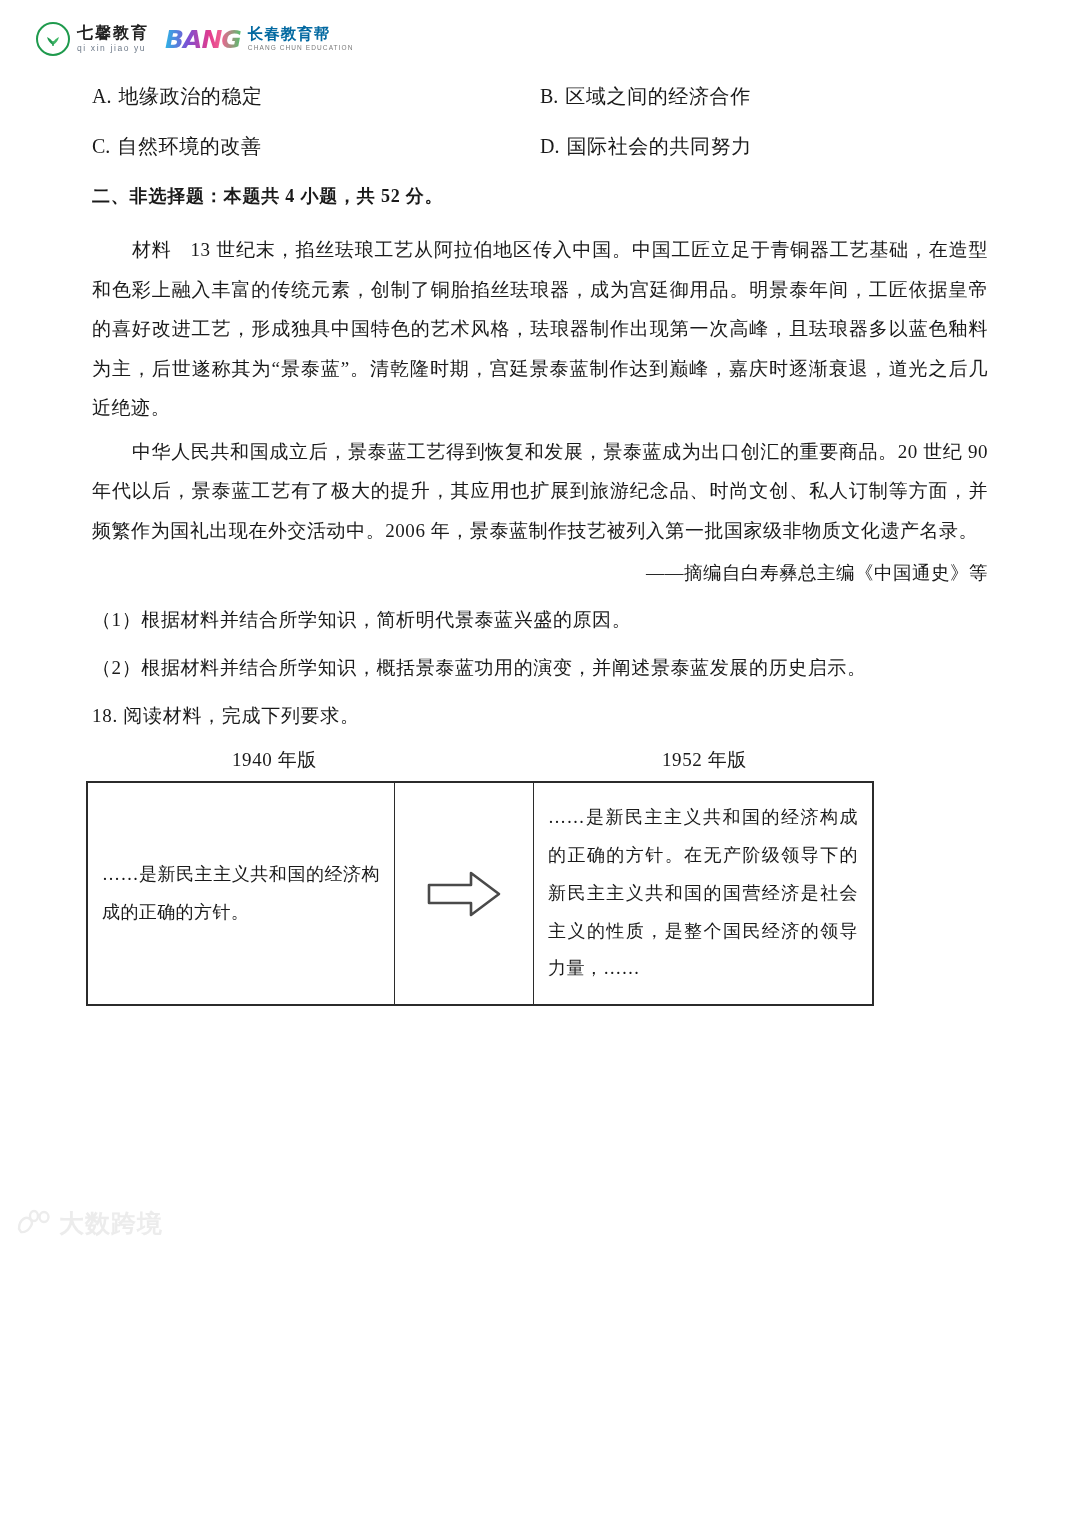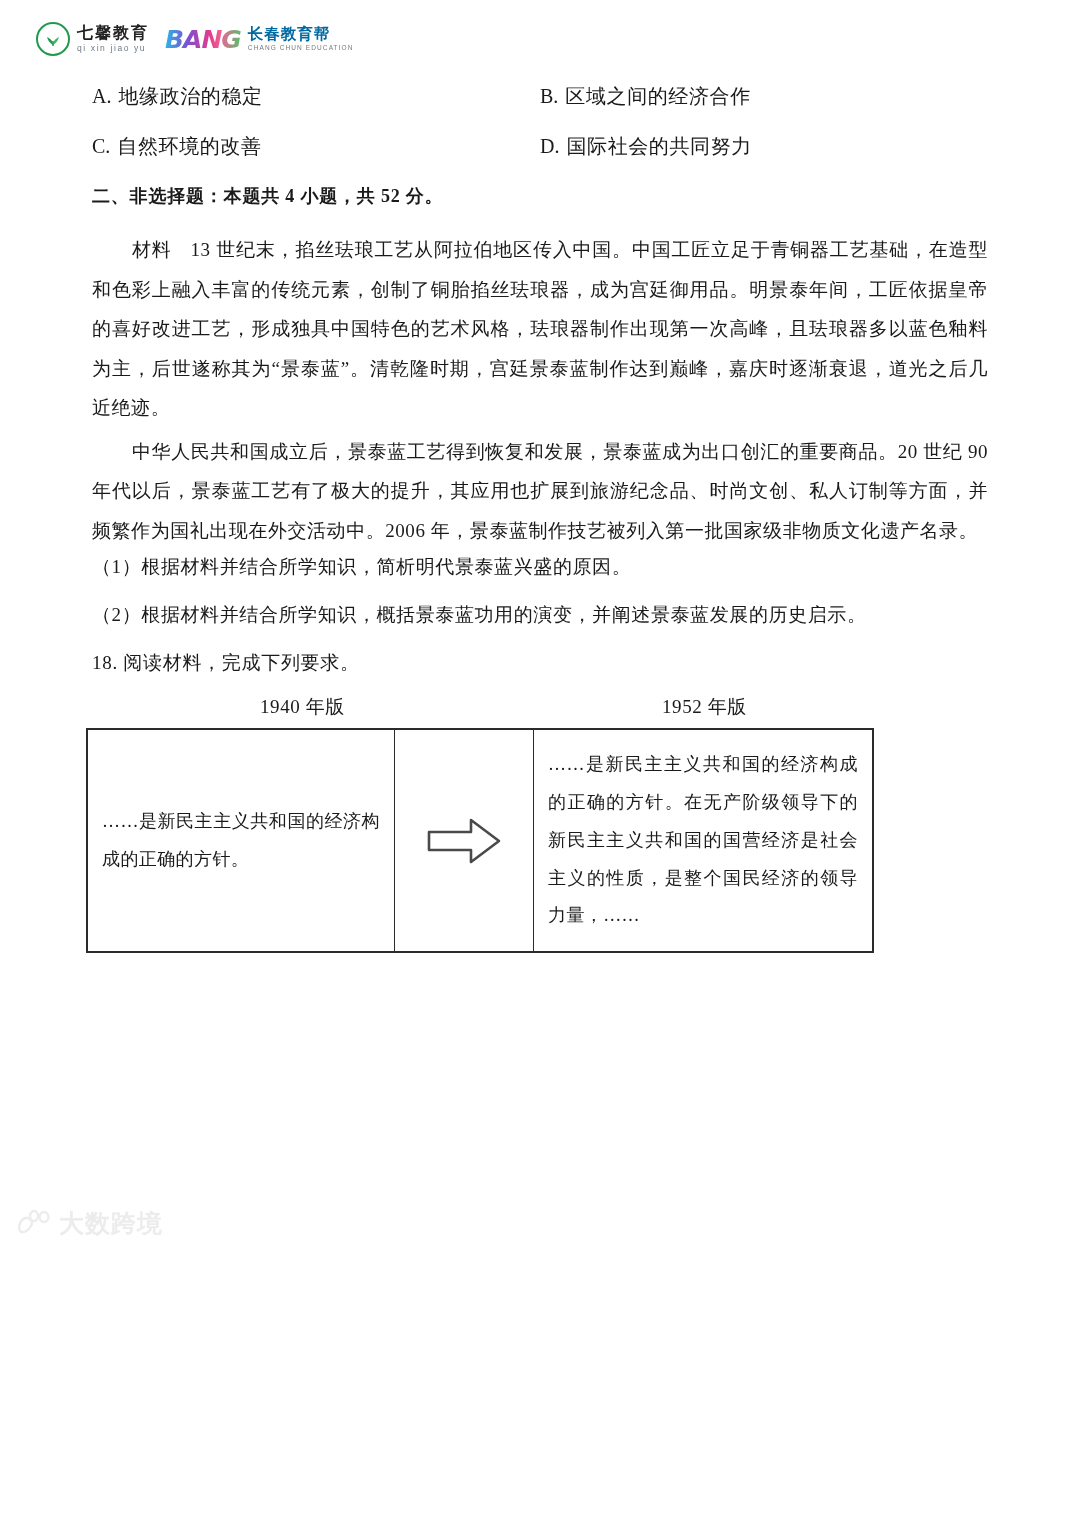--- a/index.html
+++ b/index.html
@@ -134,21 +134,21 @@
   .tbl-caption-row {
     position: relative;
     height: 34px;
     margin-top: 18px;
   }
   .tbl-caption {
     position: absolute;
     font-size: 19px;
     letter-spacing: 0.6px;
   }
-  .cap-left  { left: 168px; }
+  .cap-left  { left: 140px; }
   .cap-right { left: 570px; }
 
   .cmp-table {
     border-collapse: collapse;
     table-layout: fixed;
     width: 698px;
     margin-left: -6px;
     border: 2px solid #2b2b2b;
   }
   .cmp-table td {
@@ -244,20 +244,21 @@
       </span>
     </div>
 
     <div class="section-head">二、非选择题：本题共 4 小题，共 52 分。</div>
 
 
     <p class="para indent"><span class="lbl">材料</span><span>13 世纪末，掐丝珐琅工艺从阿拉伯地区传入中国。中国工匠立足于青铜器工艺基础，在造型和色彩上融入丰富的传统元素，创制了铜胎掐丝珐琅器，成为宫廷御用品。明景泰年间，工匠依据皇帝的喜好改进工艺，形成独具中国特色的艺术风格，珐琅器制作出现第一次高峰，且珐琅器多以蓝色釉料为主，后世遂称其为“景泰蓝”。清乾隆时期，宫廷景泰蓝制作达到巅峰，嘉庆时逐渐衰退，道光之后几近绝迹。</span></p>
 
     <p class="para indent">中华人民共和国成立后，景泰蓝工艺得到恢复和发展，景泰蓝成为出口创汇的重要商品。20 世纪 90 年代以后，景泰蓝工艺有了极大的提升，其应用也扩展到旅游纪念品、时尚文创、私人订制等方面，并频繁作为国礼出现在外交活动中。2006 年，景泰蓝制作技艺被列入第一批国家级非物质文化遗产名录。</p>
 
+    <div class="src-line">——摘编自白寿彝总主编《中国通史》等</div>
 
     <div class="sub-q">（1）根据材料并结合所学知识，简析明代景泰蓝兴盛的原因。</div>
     <div class="sub-q">（2）根据材料并结合所学知识，概括景泰蓝功用的演变，并阐述景泰蓝发展的历史启示。</div>
 
     <div class="q-line q18-head">18. 阅读材料，完成下列要求。</div>
 
 
     <div class="tbl-caption-row">
       <span class="tbl-caption cap-left">1940 年版</span>
       <span class="tbl-caption cap-right">1952 年版</span>

